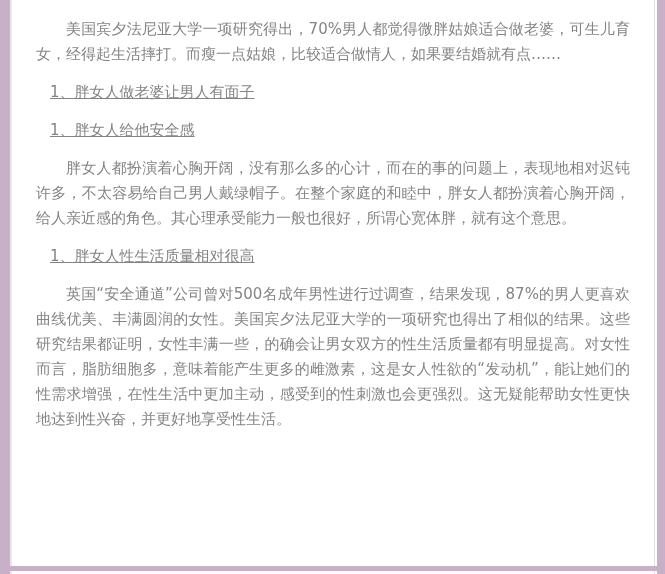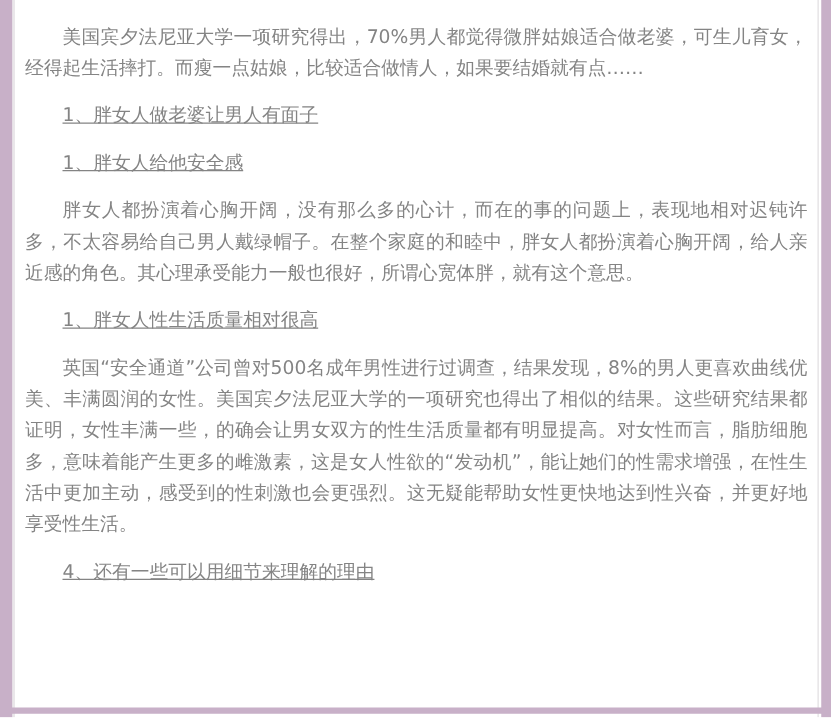--- a/index.html
+++ b/index.html
@@ -51,21 +51,21 @@
     right: 13px;
     top: 0;
     bottom: 10px;
     padding: 4px 6px 0 6px;
     color: #848484;
     font-size: 15px;
     line-height: 25px;
     overflow: hidden;
   }
   .article p {
-    margin: 13px 0;
+    margin: 13px 16px;
     text-indent: 2em;
     text-align: justify;
   }
   .article p.heading {
     margin: 13px 0;
     text-decoration: underline;
   }
 </style>
 </head>
 <body>
@@ -75,16 +75,15 @@
   <div class="stripe-left-inner"></div>
   <div class="stripe-right"></div>
   <div class="stripe-right-inner"></div>
   <div class="stripe-bottom"></div>
   <div class="article">
       <p class="paragraph">美国宾夕法尼亚大学一项研究得出，70%男人都觉得微胖姑娘适合做老婆，可生儿育女，经得起生活摔打。而瘦一点姑娘，比较适合做情人，如果要结婚就有点……</p>
       <p class="heading">1、胖女人做老婆让男人有面子</p>
       <p class="heading">1、胖女人给他安全感</p>
       <p class="paragraph">胖女人都扮演着心胸开阔，没有那么多的心计，而在的事的问题上，表现地相对迟钝许多，不太容易给自己男人戴绿帽子。在整个家庭的和睦中，胖女人都扮演着心胸开阔，给人亲近感的角色。其心理承受能力一般也很好，所谓心宽体胖，就有这个意思。</p>
       <p class="heading">1、胖女人性生活质量相对很高</p>
-      <p class="paragraph">英国“安全通道”公司曾对500名成年男性进行过调查，结果发现，8%的男人更喜欢曲线优美、丰满圆润的女性。美国宾夕法尼亚大学的一项研究也得出了相似的结果。这些研究结果都证明，女性丰满一些，的确会让男女双方的性生活质量都有明显提高。对女性而言，脂肪细胞多，意味着能产生更多的雌激素，这是女人性欲的“发动机”，能让她们的性需求增强，在性生活中更加主动，感受到的性刺激也会更强烈。这无疑能帮助女性更快地达到性兴奋，并更好地享受性生活。</p>
-      <p class="heading">4、还有一些可以用细节来理解的理由</p>
+      <p class="paragraph">英国“安全通道”公司曾对500名成年男性进行过调查，结果发现，87%的男人更喜欢曲线优美、丰满圆润的女性。美国宾夕法尼亚大学的一项研究也得出了相似的结果。这些研究结果都证明，女性丰满一些，的确会让男女双方的性生活质量都有明显提高。对女性而言，脂肪细胞多，意味着能产生更多的雌激素，这是女人性欲的“发动机”，能让她们的性需求增强，在性生活中更加主动，感受到的性刺激也会更强烈。这无疑能帮助女性更快地达到性兴奋，并更好地享受性生活。</p>
     </div>
 </div>
 
 </body></html>

